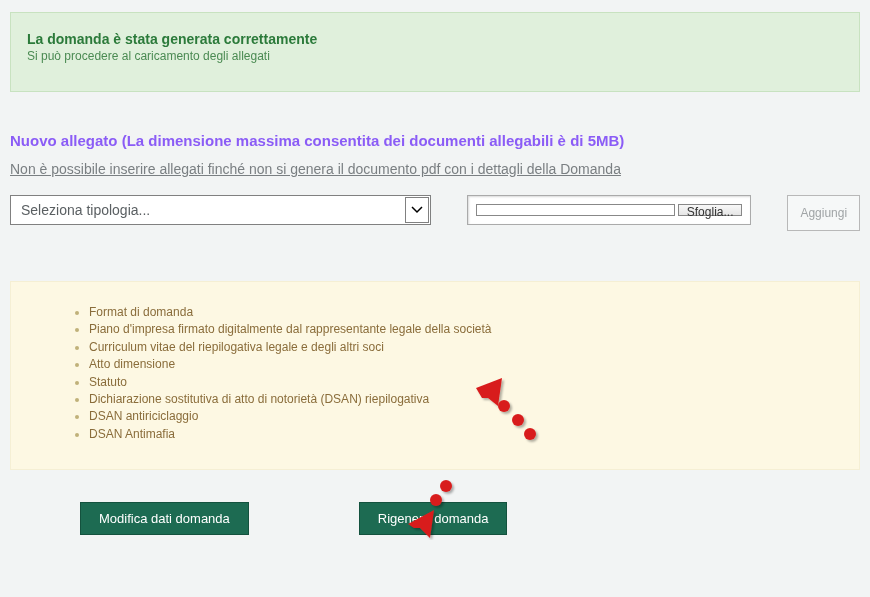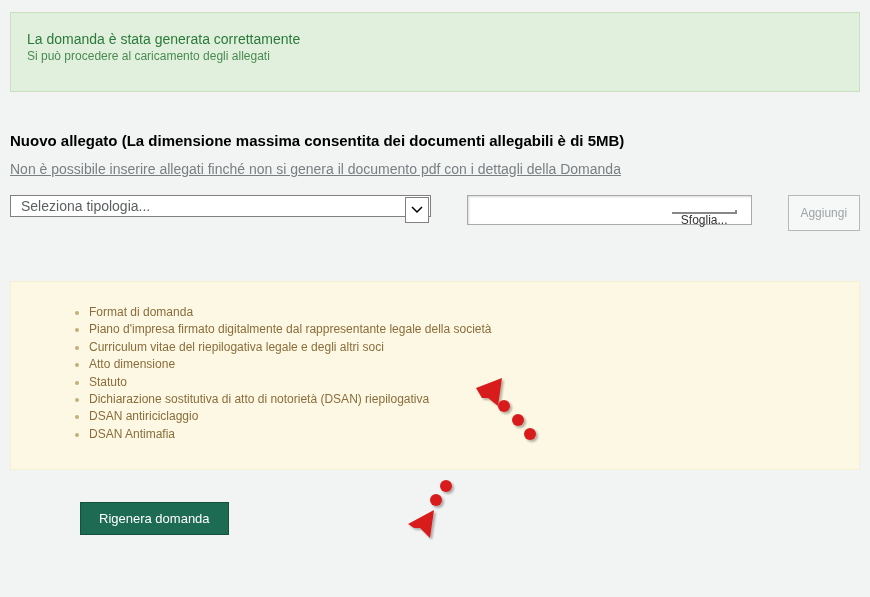--- a/index.html
+++ b/index.html
@@ -12,33 +12,33 @@
       position: relative;
     }
     .alert-success {
       background: #e0f0dc;
       border: 1px solid #c8e2c0;
       margin: 12px 10px 40px 10px;
       padding: 18px 16px 28px 16px;
     }
     .alert-success .alert-title {
       color: #2b7a3a;
-      font-weight: normal;
+      font-weight: bold;
       font-size: 14px;
       margin-bottom: 2px;
     }
     .alert-success .alert-text {
       color: #4a8a52;
       font-size: 12px;
     }
     .section {
       margin: 0 10px;
     }
     .section-title {
-      color: #000000;
+      color: #8b5cf6;
       font-weight: bold;
       font-size: 15px;
       margin-bottom: 12px;
     }
     .section-subtext {
       color: #7a7f82;
       font-size: 14px;
       margin-bottom: 18px;
       text-decoration: underline;
     }
@@ -47,21 +47,21 @@
       align-items: flex-start;
       gap: 36px;
       margin-bottom: 50px;
     }
     .select-wrap {
       position: relative;
       width: 430px;
     }
     .select-box {
       width: 100%;
-      height: 22px;
+      height: 30px;
       background: #fff;
       border: 1px solid #808080;
       padding: 4px 30px 4px 10px;
       font-size: 14px;
       color: #5a5f62;
       cursor: pointer;
       display: flex;
       align-items: center;
     }
     .select-chevron {
@@ -77,23 +77,22 @@
       background: #fff;
       pointer-events: none;
     }
     .file-wrap {
       width: 290px;
       height: 30px;
       background: #fff;
       border: 1px solid #aaa;
       box-shadow: inset 1px 1px 2px rgba(0,0,0,0.15);
       display: flex;
-      align-items: flex-end;
-      padding: 14px;
-      flex-direction: column;
+      align-items: center;
+      padding: 8px;
     }
     .file-text {
       flex: 1;
       height: 100%;
       border: 1px solid #888;
       background: #fff;
     }
     .file-button {
       height: 100%;
       padding: 0 8px;
@@ -197,20 +196,21 @@
     <li>Curriculum vitae del riepilogativa legale e degli altri soci</li>
     <li>Atto dimensione</li>
     <li>Statuto</li>
     <li>Dichiarazione sostitutiva di atto di notorietà (DSAN) riepilogativa</li>
     <li>DSAN antiriciclaggio</li>
     <li>DSAN Antimafia</li>
   </ul>
 </div>
 
 <div class="buttons-row">
+  <button class="primary-button">Modifica dati domanda</button>
   <button class="primary-button">Rigenera domanda</button>
 </div>
 
 <svg class="arrow" style="left:400px; top:370px;" width="170" height="170">
   <defs>
     <filter id="sh" x="-20%" y="-20%" width="140%" height="140%">
       <feDropShadow dx="2" dy="2" stdDeviation="1" flood-opacity="0.3"></feDropShadow>
     </filter>
   </defs>
   <g filter="url(#sh)">

